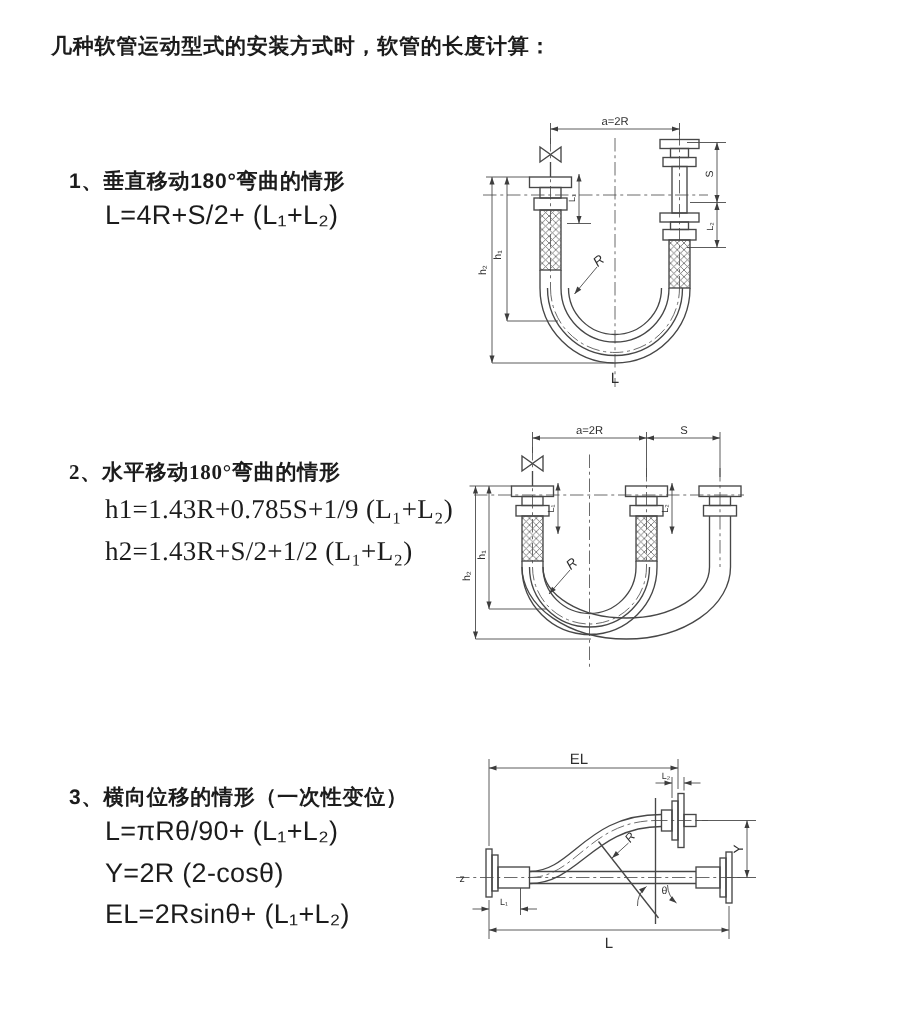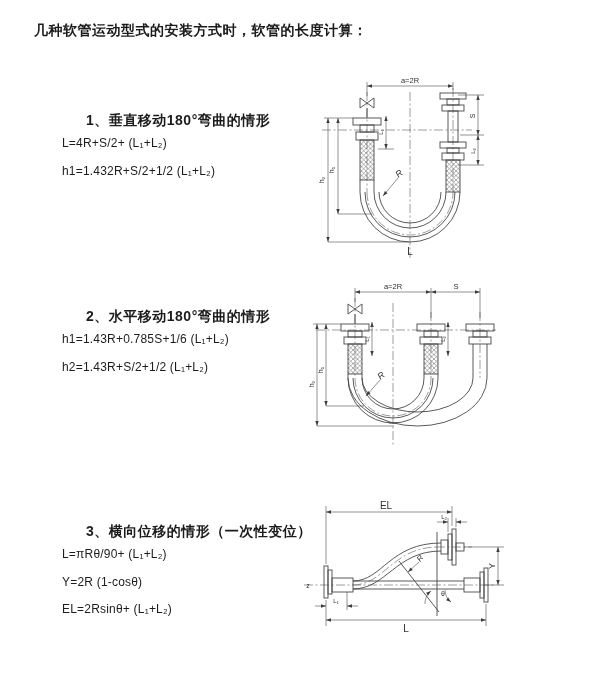--- a/index.html
+++ b/index.html
@@ -7,32 +7,32 @@
   body {
     width:600px; height:675px; position:relative; overflow:hidden;
     font-family:"Liberation Sans","DejaVu Sans",sans-serif;
     color:#1c1c1c;
   }
   .page-title {
     position:absolute; left:34px; top:22px;
     font-size:14px; font-weight:bold; letter-spacing:.5px;
   }
   .section { position:absolute; left:46px; }
-  .section .heading { font-size:14px; font-weight:bold; line-height:20px; letter-spacing:.5px;margin-left:40px; }
+  .section .heading { font-size:14px; font-weight:bold; line-height:20px; letter-spacing:.5px; }
   .section .formula {
-    font-size:12px; line-height:27.5px; margin-left:16px;
+    font-size:18px; line-height:27.5px; margin-left:24px;
     letter-spacing:.2px; white-space:pre;
   }
   svg.diagram { position:absolute; overflow:visible; }
   svg text {
     font-family:"Liberation Sans","DejaVu Sans",sans-serif;
     fill:#2e2e2e;
   }
   .s1 { top:110px; }
-  .s2 { top:306px; }
+  .s2 { top:306px;font-family:Liberation Serif, serif; }
   .s3 { top:521px; }
 </style>
 </head>
 <body>
 
 <svg width="0" height="0" style="position:absolute" aria-hidden="true">
   <defs>
     <pattern id="braid" width="4.5" height="4.5" patternUnits="userSpaceOnUse">
       <path d="M0,4.5 L4.5,0 M0,0 L4.5,4.5" stroke="#6a6a6a" stroke-width="0.55"></path>
     </pattern>
@@ -40,33 +40,32 @@
       <path d="M0,1.6 L10,5 L0,8.4 Z" fill="#3d3d3d"></path>
     </marker>
   </defs>
 </svg>
 
 <div class="page-title">几种软管运动型式的安装方式时，软管的长度计算：</div>
 
 <div class="section s1">
   <div class="heading">1、垂直移动180°弯曲的情形</div>
   <div class="formula">L=4R+S/2+ (L₁+L₂)</div>
-  <div class="formula">h1=1.432R+S/2+1/2 (L₁+L₂)</div>
 </div>
 
 <div class="section s2">
   <div class="heading">2、水平移动180°弯曲的情形</div>
-  <div class="formula">h1=1.43R+0.785S+1/6 (L₁+L₂)</div>
+  <div class="formula">h1=1.43R+0.785S+1/9 (L₁+L₂)</div>
   <div class="formula">h2=1.43R+S/2+1/2 (L₁+L₂)</div>
 </div>
 
 <div class="section s3">
   <div class="heading">3、横向位移的情形（一次性变位）</div>
   <div class="formula">L=πRθ/90+ (L₁+L₂)</div>
-  <div class="formula">Y=2R (1-cosθ)</div>
+  <div class="formula">Y=2R (2-cosθ)</div>
   <div class="formula">EL=2Rsinθ+ (L₁+L₂)</div>
 </div>
 
 <svg class="diagram" style="left:312px; top:72px;" width="288" height="192" viewBox="0 0 288 192">
   <g stroke="#5a5a5a" stroke-width="0.6" fill="none" stroke-dasharray="9 2.5 2 2.5">
     <line x1="10" y1="58" x2="160" y2="58"></line>
     <line x1="98" y1="20" x2="98" y2="186"></line>
     <line x1="55" y1="20" x2="55" y2="120"></line>
     <line x1="141" y1="16" x2="141" y2="120"></line>
     <path d="M55,120 A43,43 0 0 0 141,120"></path>

